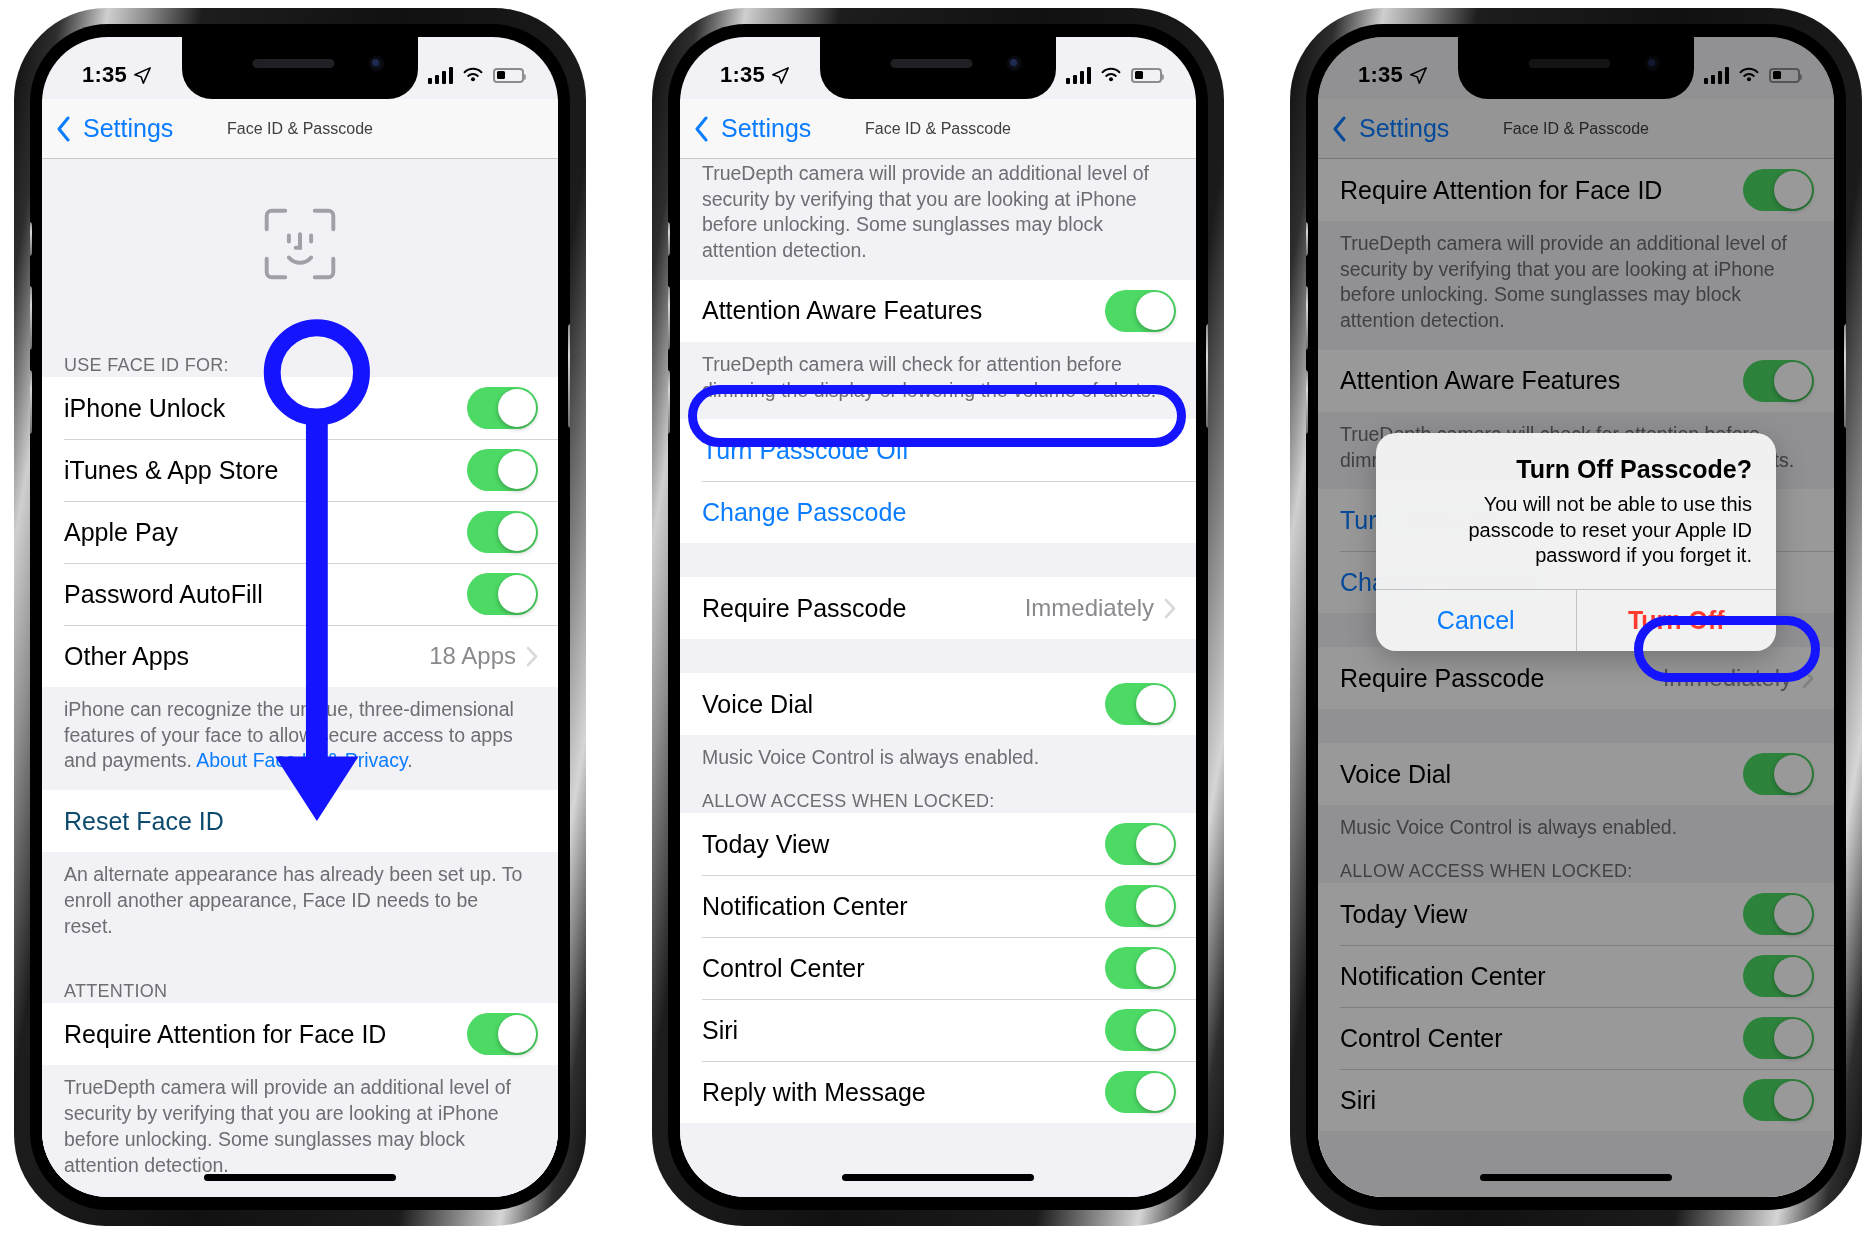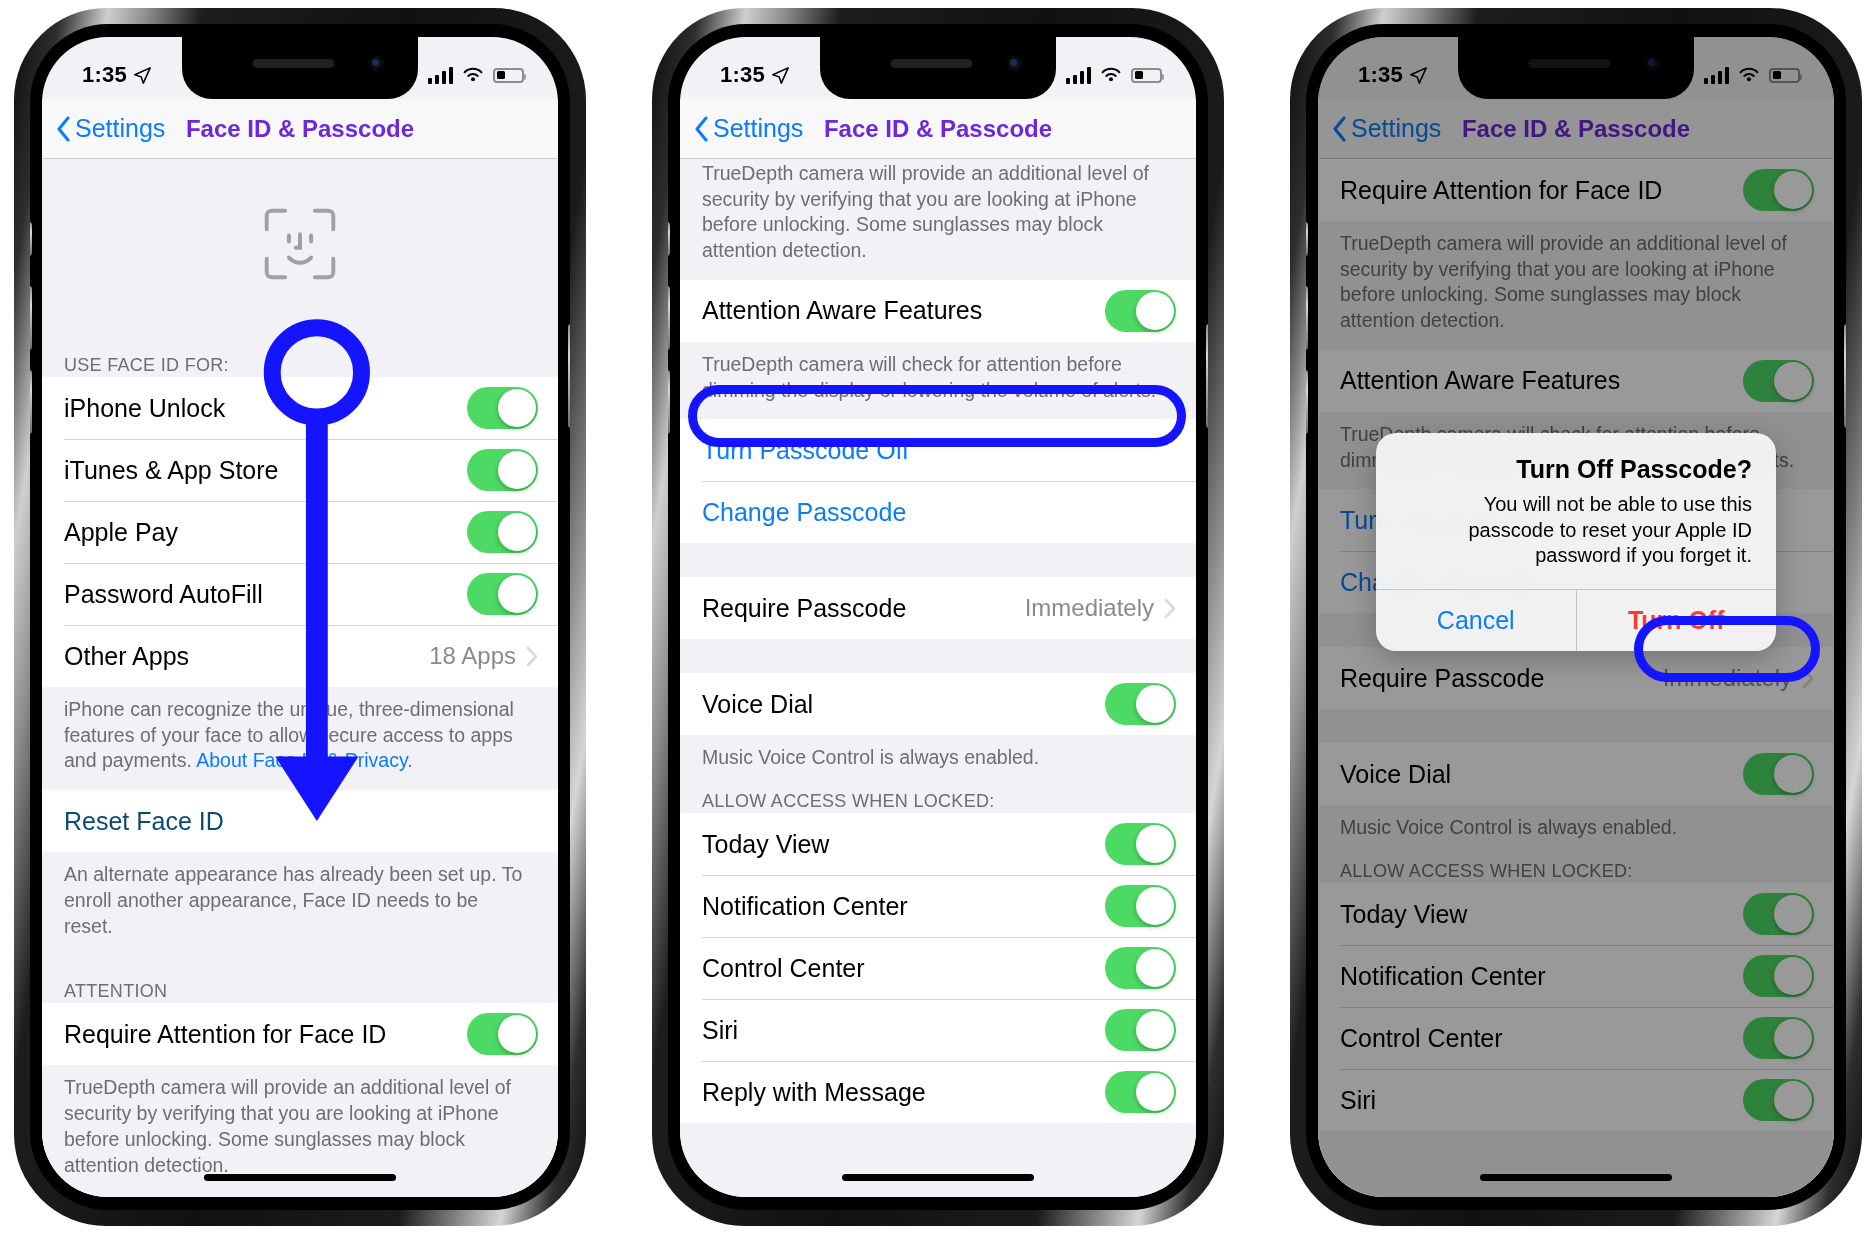--- a/index.html
+++ b/index.html
@@ -105,28 +105,28 @@
 
   
   .navbar {
     position:absolute; top:62px; left:0; right:0; height:60px;
     background:#f8f8f8;
     border-bottom:1px solid #c9c8cd;
     display:flex; align-items:center;
     z-index:25;
   }
   .nav-back {
-    display:flex; align-items:center; gap:4px;
+    display:flex; align-items:center; gap:12px;
     color:#0a7cff; font-size:25px;
     margin-left:14px;
   }
   .chev-left { width:15px; height:26px; }
   .nav-title {
     position:absolute; left:50%; transform:translateX(-50%);
-    font-size:24px; font-weight:700; color:#6d28d9;
+    font-size:16px; font-weight:400; color:#404040;
     white-space:nowrap;
   }
 
   
   .content {
     position:absolute; left:0; right:0; top:122px; bottom:0;
     background:#f2f1f6;
     overflow:hidden;
   }
 

